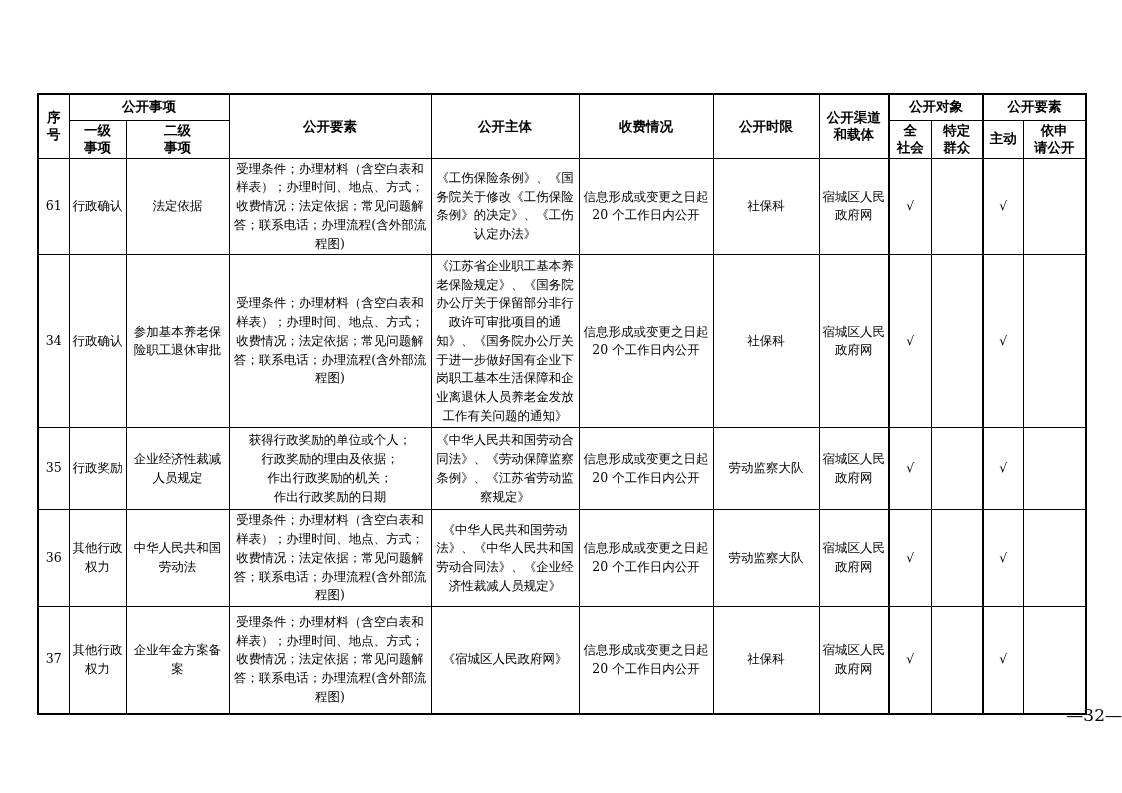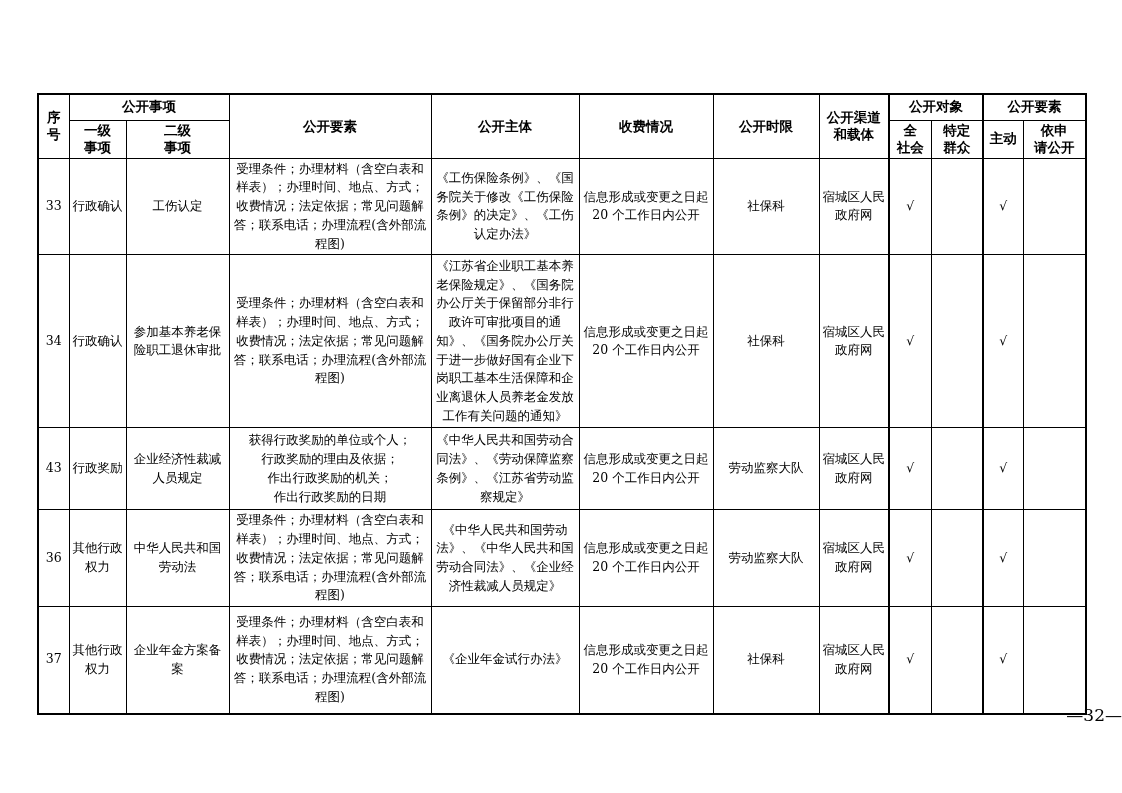--- a/index.html
+++ b/index.html
@@ -80,23 +80,23 @@
 社会</th>
         <th class="pre">特定
 群众</th>
         <th class="thickL">主动</th>
         <th class="pre">依申
 请公开</th>
       </tr>
     </thead>
     <tbody>
       <tr class="r33">
-        <td>33</td>
+        <td>61</td>
         <td>行政确认</td>
-        <td>工伤认定</td>
+        <td>法定依据</td>
         <td>受理条件；办理材料（含空白表和样表）；办理时间、地点、方式；收费情况；法定依据；常见问题解答；联系电话；办理流程(含外部流程图)</td>
         <td>《工伤保险条例》、《国务院关于修改《工伤保险条例》的决定》、《工伤认定办法》</td>
         <td>信息形成或变更之日起 20 个工作日内公开</td>
         <td>社保科</td>
         <td>宿城区人民政府网</td>
         <td class="check thickL">√</td>
         <td class="check"></td>
         <td class="check thickL">√</td>
         <td class="check"></td>
       </tr>
@@ -108,21 +108,21 @@
         <td>《江苏省企业职工基本养老保险规定》、《国务院办公厅关于保留部分非行政许可审批项目的通知》、《国务院办公厅关于进一步做好国有企业下岗职工基本生活保障和企业离退休人员养老金发放工作有关问题的通知》</td>
         <td>信息形成或变更之日起 20 个工作日内公开</td>
         <td>社保科</td>
         <td>宿城区人民政府网</td>
         <td class="check thickL">√</td>
         <td class="check"></td>
         <td class="check thickL">√</td>
         <td class="check"></td>
       </tr>
       <tr class="r35">
-        <td>43</td>
+        <td>35</td>
         <td>行政奖励</td>
         <td>企业经济性裁减人员规定</td>
         <td class="pre">获得行政奖励的单位或个人；
 行政奖励的理由及依据；
 作出行政奖励的机关；
 作出行政奖励的日期</td>
         <td>《中华人民共和国劳动合同法》、《劳动保障监察条例》、《江苏省劳动监察规定》</td>
         <td>信息形成或变更之日起 20 个工作日内公开</td>
         <td>劳动监察大队</td>
         <td>宿城区人民政府网</td>
@@ -143,21 +143,21 @@
         <td class="check thickL">√</td>
         <td class="check"></td>
         <td class="check thickL">√</td>
         <td class="check"></td>
       </tr>
       <tr class="r37">
         <td>37</td>
         <td>其他行政权力</td>
         <td>企业年金方案备案</td>
         <td>受理条件；办理材料（含空白表和样表）；办理时间、地点、方式；收费情况；法定依据；常见问题解答；联系电话；办理流程(含外部流程图)</td>
-        <td>《企业年金试行办法》</td>
+        <td>《宿城区人民政府网》</td>
         <td>信息形成或变更之日起 20 个工作日内公开</td>
         <td>社保科</td>
         <td>宿城区人民政府网</td>
         <td class="check thickL">√</td>
         <td class="check"></td>
         <td class="check thickL">√</td>
         <td class="check"></td>
       </tr>
     </tbody>
   </table>

